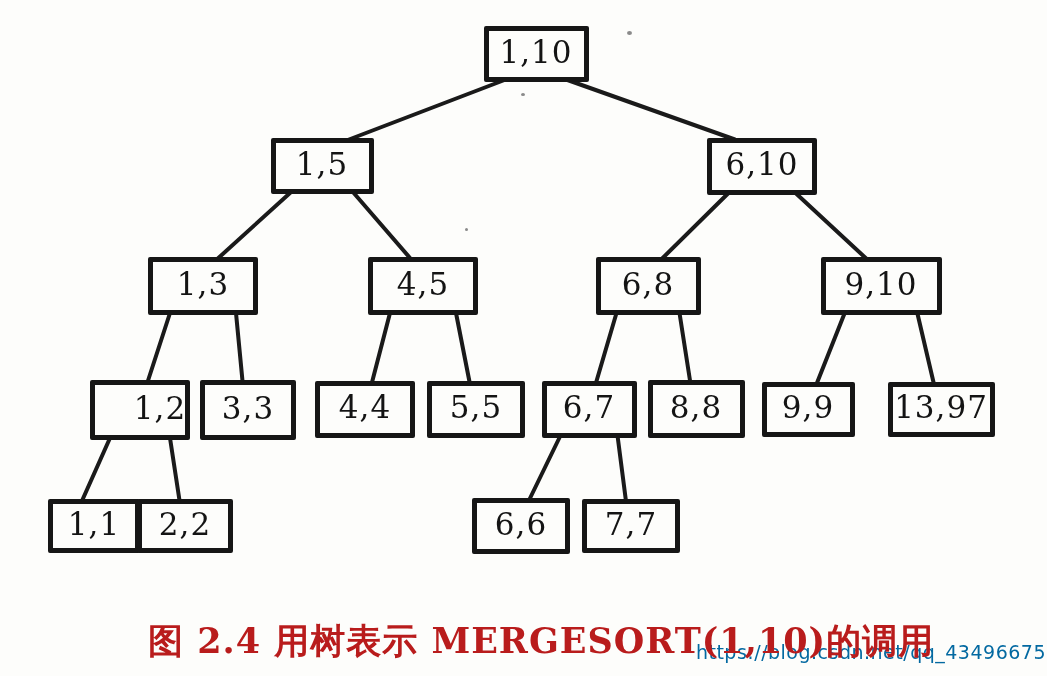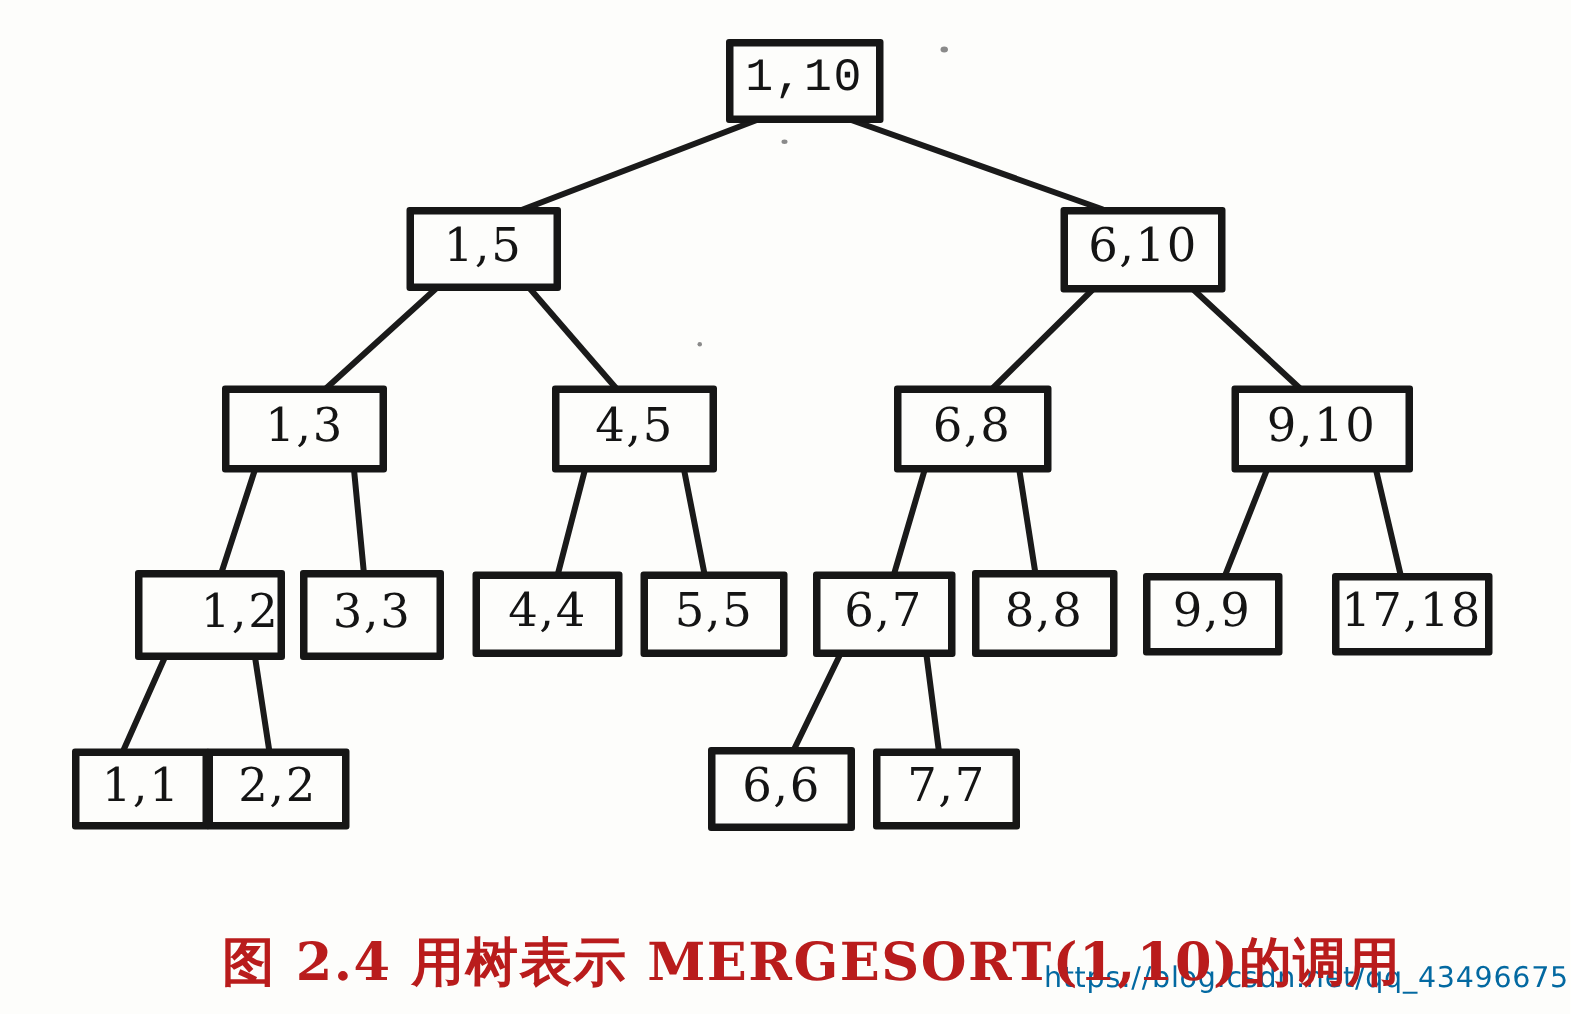--- a/index.html
+++ b/index.html
@@ -88,35 +88,35 @@
       <line x1="616.5" y1="313" x2="596.08" y2="382.5" stroke="#1a1a1a" stroke-width="4" stroke-linecap="round"></line>
       <line x1="679.5" y1="313" x2="690.24" y2="382" stroke="#1a1a1a" stroke-width="4" stroke-linecap="round"></line>
       <line x1="844.7" y1="313" x2="816.76" y2="383.5" stroke="#1a1a1a" stroke-width="4" stroke-linecap="round"></line>
       <line x1="917.3" y1="313" x2="933.8" y2="383.5" stroke="#1a1a1a" stroke-width="4" stroke-linecap="round"></line>
       <line x1="110" y1="438" x2="81.92" y2="501" stroke="#1a1a1a" stroke-width="4" stroke-linecap="round"></line>
       <line x1="170" y1="438" x2="179.6" y2="501" stroke="#1a1a1a" stroke-width="4" stroke-linecap="round"></line>
       <line x1="560.5" y1="435.5" x2="529.16" y2="500" stroke="#1a1a1a" stroke-width="4" stroke-linecap="round"></line>
       <line x1="617.5" y1="435.5" x2="625.96" y2="501" stroke="#1a1a1a" stroke-width="4" stroke-linecap="round"></line>
     </svg>
   <div id="nodes-layer">
-      <div class="node" style="left: 483.5px; top: 26px; width: 105px; height: 56px; font-family: Liberation Mono, monospace;">1,10</div>
+      <div class="node" style="left: 483.5px; top: 26px; width: 105px; height: 56px;">1,10</div>
       <div class="node" style="left: 270.5px; top: 138px; width: 103px; height: 56px;">1,5</div>
       <div class="node" style="left: 707px; top: 137.5px; width: 110px; height: 57px;">6,10</div>
       <div class="node" style="left: 148px; top: 257px; width: 110px; height: 58px;">1,3</div>
       <div class="node" style="left: 368px; top: 257px; width: 110px; height: 58px;">4,5</div>
       <div class="node" style="left: 595.5px; top: 257px; width: 105px; height: 58px;">6,8</div>
       <div class="node" style="left: 820.5px; top: 257px; width: 121px; height: 58px;">9,10</div>
       <div class="node" style="left: 90px; top: 380px; width: 100px; height: 60px; padding-left: 40px;">1,2</div>
       <div class="node" style="left: 200px; top: 380px; width: 96px; height: 60px;">3,3</div>
       <div class="node" style="left: 315px; top: 380.5px; width: 100px; height: 57px;">4,4</div>
       <div class="node" style="left: 427px; top: 380.5px; width: 98px; height: 57px;">5,5</div>
       <div class="node" style="left: 541.5px; top: 380.5px; width: 95px; height: 57px;">6,7</div>
       <div class="node" style="left: 647.5px; top: 380px; width: 97px; height: 58px;">8,8</div>
       <div class="node" style="left: 761.5px; top: 381.5px; width: 93px; height: 55px;">9,9</div>
-      <div class="node" style="left: 887.5px; top: 381.5px; width: 107px; height: 55px;">17,18</div>
+      <div class="node" style="left: 887.5px; top: 381.5px; width: 107px; height: 55px;">13,97</div>
       <div class="node" style="left: 28px; top: 499px; width: 92px; height: 54px; margin-left: 20px;">1,1</div>
       <div class="node" style="left: 137px; top: 499px; width: 96px; height: 54px;">2,2</div>
       <div class="node" style="left: 472px; top: 498px; width: 98px; height: 56px;">6,6</div>
       <div class="node" style="left: 582px; top: 499px; width: 98px; height: 54px;">7,7</div>
     </div>
   <div class="speck speck-1"></div>
   <div class="speck speck-2"></div>
   <div class="speck speck-3"></div>
   <div class="watermark">https://blog.csdn.net/qq_43496675</div>
   <div class="caption">图 2.4  用树表示 MERGESORT(1,10)的调用</div>

